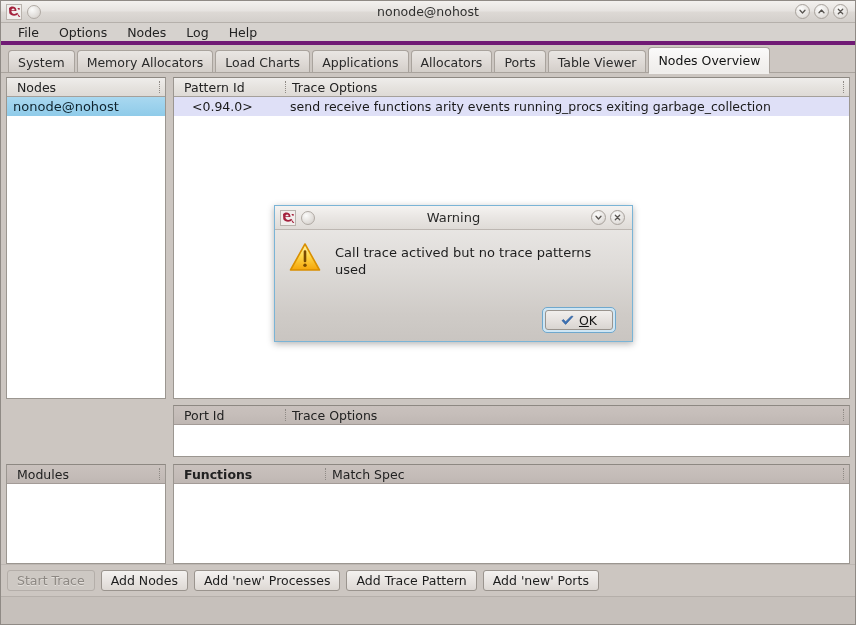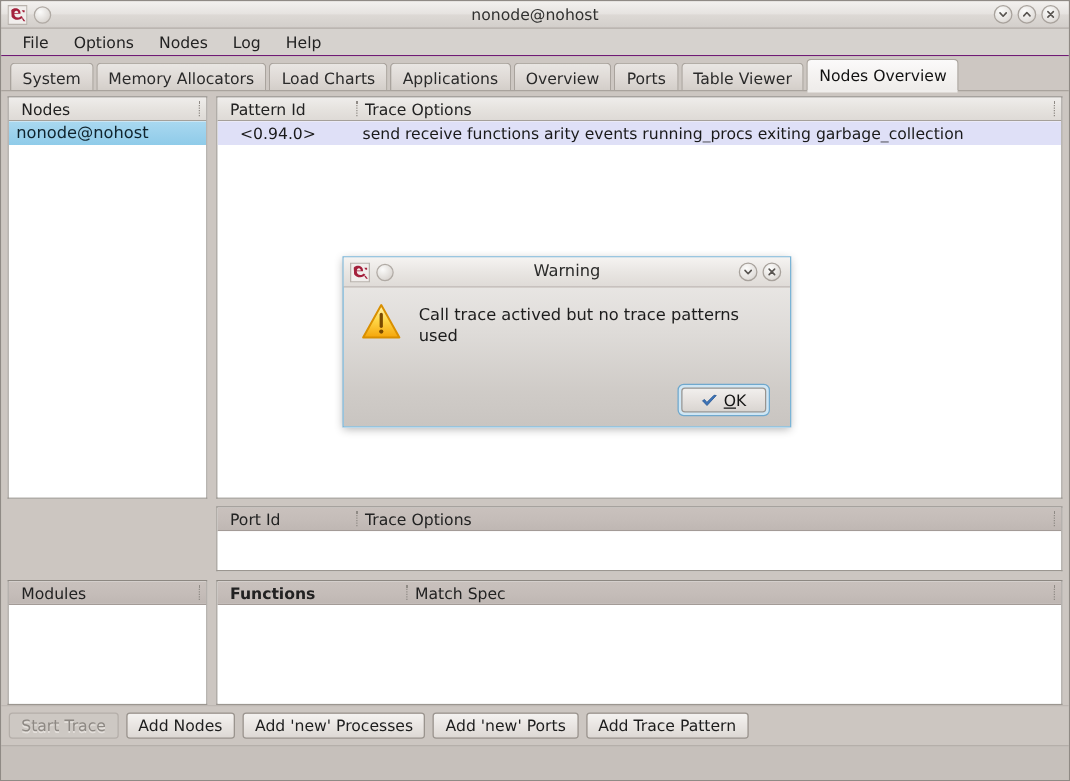--- a/index.html
+++ b/index.html
@@ -66,21 +66,21 @@
 
   
   .menubar {
     height: 22px;
     flex: 0 0 22px;
     background: #d6d2ce;
     display: flex;
     align-items: center;
     padding-left: 8px;
     gap: 2px;
-    border-bottom: 1px solid #701a75;
+    border-bottom: 4px solid #701a75;
   }
   .menu-item {
     padding: 2px 9px;
     font-size: 12.5px;
     color: #232323;
     border-radius: 2px;
     cursor: default;
   }
 
   
@@ -401,21 +401,21 @@
     <div class="menu-item">Nodes</div>
     <div class="menu-item">Log</div>
     <div class="menu-item">Help</div>
   </div>
 
   <div class="tabstrip">
     <div class="tab">System</div>
     <div class="tab">Memory Allocators</div>
     <div class="tab">Load Charts</div>
     <div class="tab">Applications</div>
-    <div class="tab">Overview</div>
+    <div class="tab">Allocators</div>
     <div class="tab">Ports</div>
     <div class="tab">Table Viewer</div>
     <div class="tab active">Nodes Overview</div>
   </div>
 
   <div class="page">
 
     <div class="split-top">
 
       <div class="panel nodes-panel">
@@ -480,22 +480,22 @@
         <div class="rows"></div>
       </div>
     </div>
 
   </div>
 
   <div class="btnbar">
     <div class="btn disabled">Start Trace</div>
     <div class="btn">Add Nodes</div>
     <div class="btn">Add 'new' Processes</div>
+    <div class="btn">Add Trace Pattern</div>
     <div class="btn">Add 'new' Ports</div>
-    <div class="btn">Add Trace Pattern</div>
   </div>
 
   <div class="statusbar"></div>
 
   <div class="dialog">
     <div class="dlg-titlebar">
       <div class="tb-left">
         <svg class="app-icon" viewBox="0 0 16 16">
           <rect x="0.5" y="0.5" width="15" height="15" fill="#f1eeec" stroke="#b9b3ad"></rect>
           <path d="M3 4.2c1.4-1.9 4.6-2.1 6.2-0.6 1.1 1 1.3 2.3 1.2 3.3H5.4c0.1 1.6 1.1 3 2.9 3 1.3 0 2.1-0.5 2.7-1.2l1.3 1.1c-1 1.3-2.4 2-4.2 2-2.1 0-3.9-0.9-4.8-2.5" fill="#a4213c"></path>

